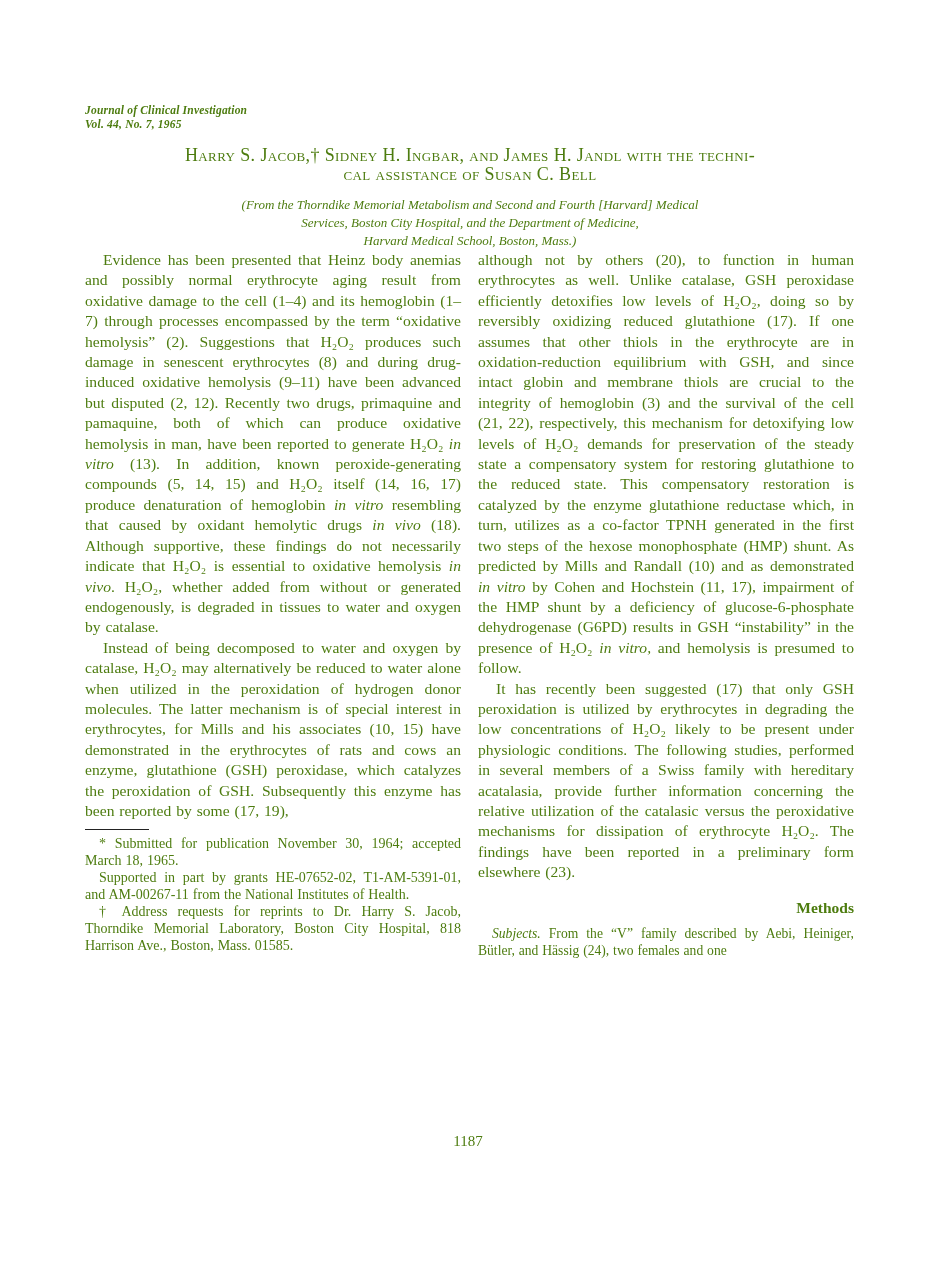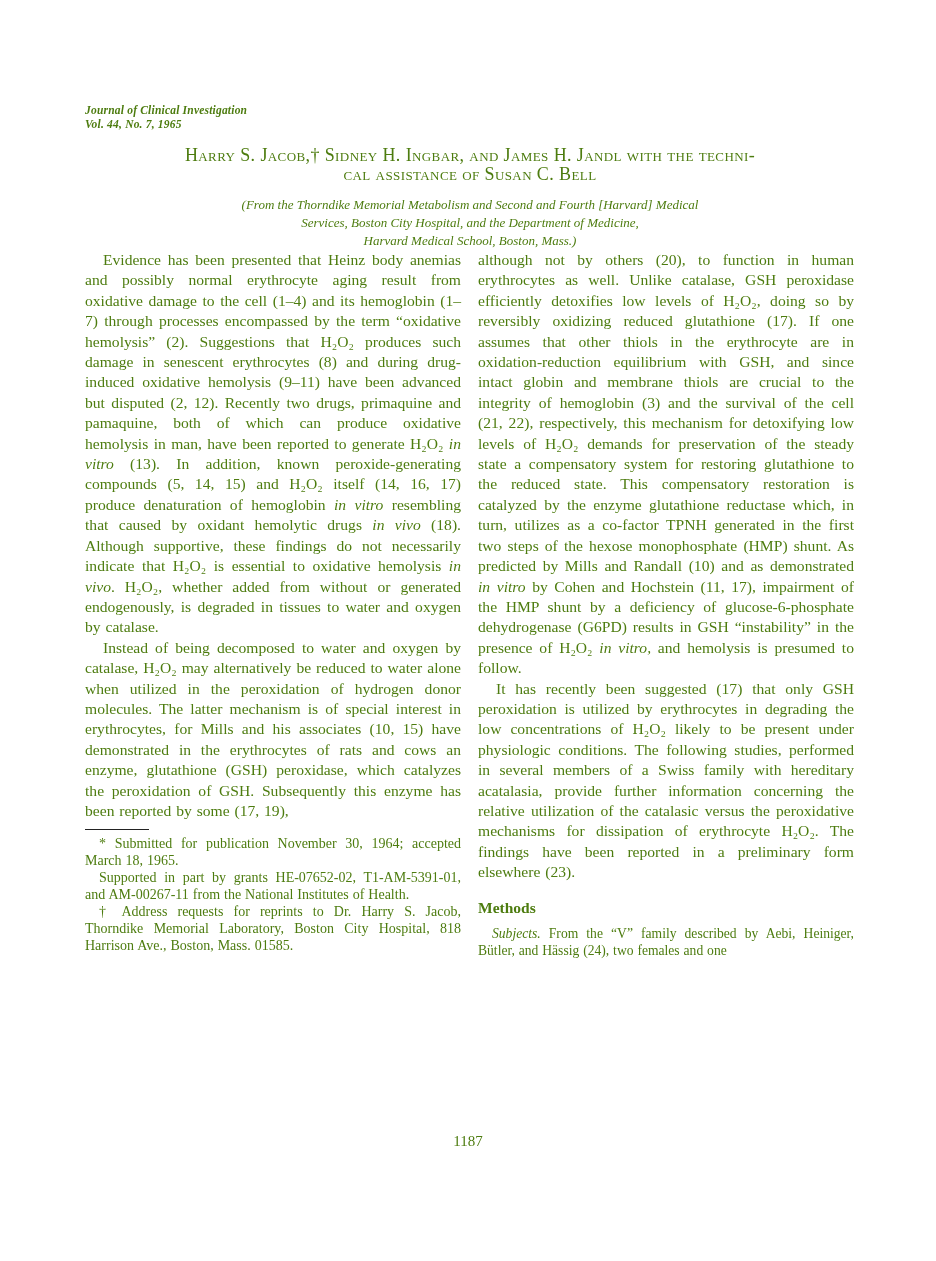--- a/index.html
+++ b/index.html
@@ -67,21 +67,21 @@
   .fn {
     margin: 0;
     font-size: 14px;
     line-height: 17px;
     text-align: justify;
     text-indent: 14px;
     word-spacing: 0.5px;
   }
   .methods-h {
     margin: 16px 0 8px 0;
-    text-align: left;
+    text-align: right;
     font-size: 15.5px;
     font-weight: 700;
   }
   .methods-p {
     margin: 0;
     font-size: 13.6px;
     line-height: 17.5px;
     text-align: justify;
     text-indent: 14px;
     word-spacing: 0.5px;

